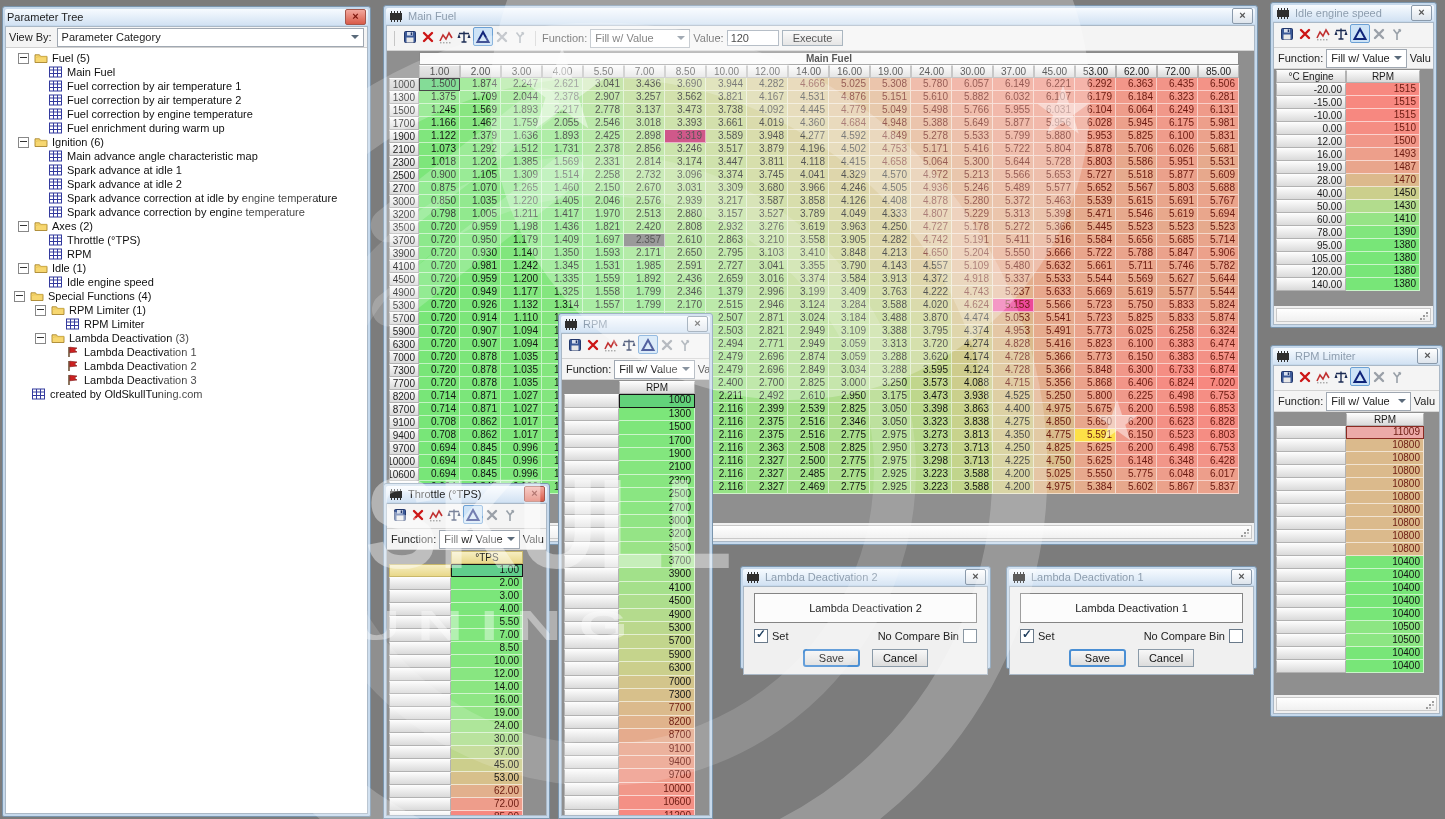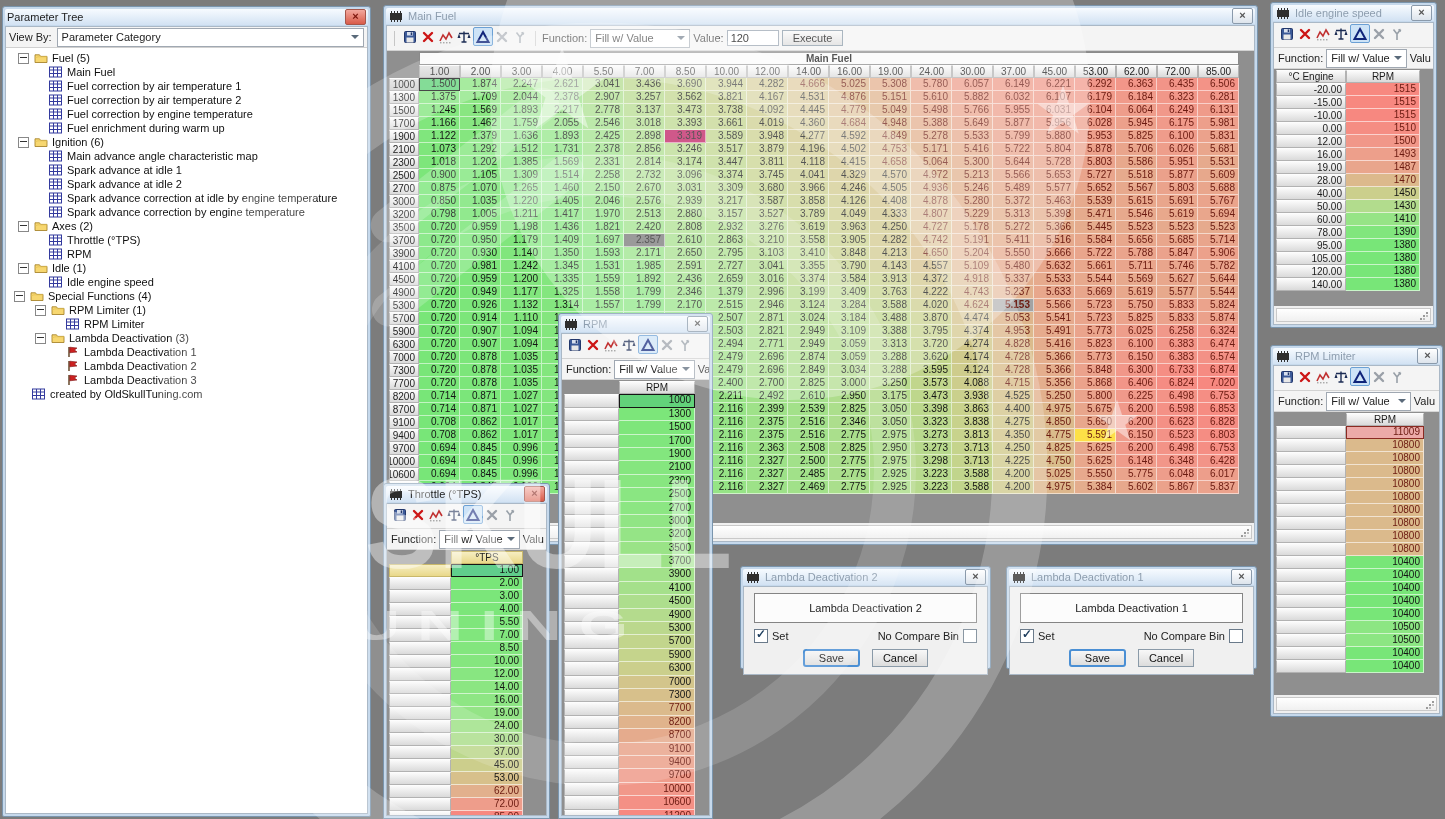--- a/index.html
+++ b/index.html
@@ -871,21 +871,21 @@
               <div class="mf-cell" style="background: rgb(137, 230, 129); color: rgb(20, 20, 20);">1.557</div>
               <div class="mf-cell" style="background: rgb(141, 230, 132); color: rgb(20, 20, 20);">1.799</div>
               <div class="mf-cell" style="background: rgb(152, 227, 135); color: rgb(20, 20, 20);">2.170</div>
               <div class="mf-cell" style="background: rgb(162, 225, 138); color: rgb(20, 20, 20);">2.515</div>
               <div class="mf-cell" style="background: rgb(175, 222, 141); color: rgb(20, 20, 20);">2.946</div>
               <div class="mf-cell" style="background: rgb(180, 219, 141); color: rgb(20, 20, 20);">3.124</div>
               <div class="mf-cell" style="background: rgb(185, 217, 141); color: rgb(20, 20, 20);">3.284</div>
               <div class="mf-cell" style="background: rgb(193, 213, 140); color: rgb(20, 20, 20);">3.588</div>
               <div class="mf-cell" style="background: rgb(204, 206, 140); color: rgb(20, 20, 20);">4.020</div>
               <div class="mf-cell" style="background: rgb(215, 192, 139); color: rgb(107, 26, 16);">4.624</div>
-              <div class="mf-cell" style="background: #a3a3a3; color: rgb(107, 26, 16); font-weight: bold;">5.153</div>
+              <div class="mf-cell" style="background: #ec4899; color: rgb(107, 26, 16);">5.153</div>
               <div class="mf-cell" style="background: rgb(231, 169, 141); color: rgb(107, 26, 16);">5.566</div>
               <div class="mf-cell" style="background: rgb(233, 165, 140); color: rgb(107, 26, 16);">5.723</div>
               <div class="mf-cell" style="background: rgb(234, 164, 140); color: rgb(107, 26, 16);">5.750</div>
               <div class="mf-cell" style="background: rgb(235, 162, 140); color: rgb(107, 26, 16);">5.833</div>
               <div class="mf-cell" style="background: rgb(235, 163, 140); color: rgb(107, 26, 16);">5.824</div>
             </div>
             <div class="mf-row">
               <div class="hdrcell mf-rh">5700</div>
               <div class="mf-cell" style="background: rgb(121, 230, 120); color: rgb(20, 20, 20);">0.720</div>
               <div class="mf-cell" style="background: rgb(124, 230, 122); color: rgb(20, 20, 20);">0.914</div>

